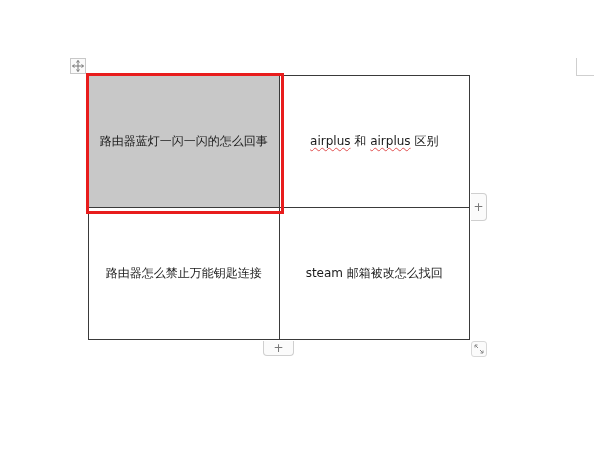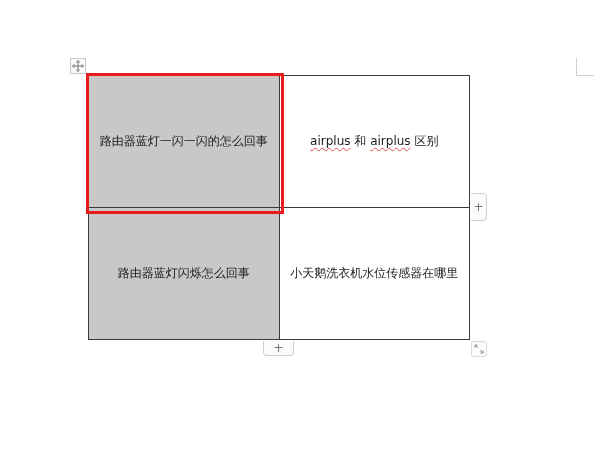--- a/index.html
+++ b/index.html
@@ -60,22 +60,22 @@
 
 <table class="doc-table">
   <tbody>
       <tr>
     <td class="selected"><span>路由器蓝灯一闪一闪的怎么回事</span></td>
     <td>
       <span class="spell">airplus</span><span> 和 </span><span class="spell">airplus</span><span> 区别</span>
     </td>
   </tr>
   <tr>
-    <td class="selected"><span>路由器蓝灯闪烁怎么回事</span></td>
-    <td><span>小天鹅洗衣机水位传感器在哪里</span></td>
+    <td><span>路由器怎么禁止万能钥匙连接</span></td>
+    <td><span>steam 邮箱被改怎么找回</span></td>
   </tr>
 </tbody>
   </table>
 
 <div class="selection-box"></div>
 
 <div class="add-col-btn">
   <span>+</span>
 </div>
 

